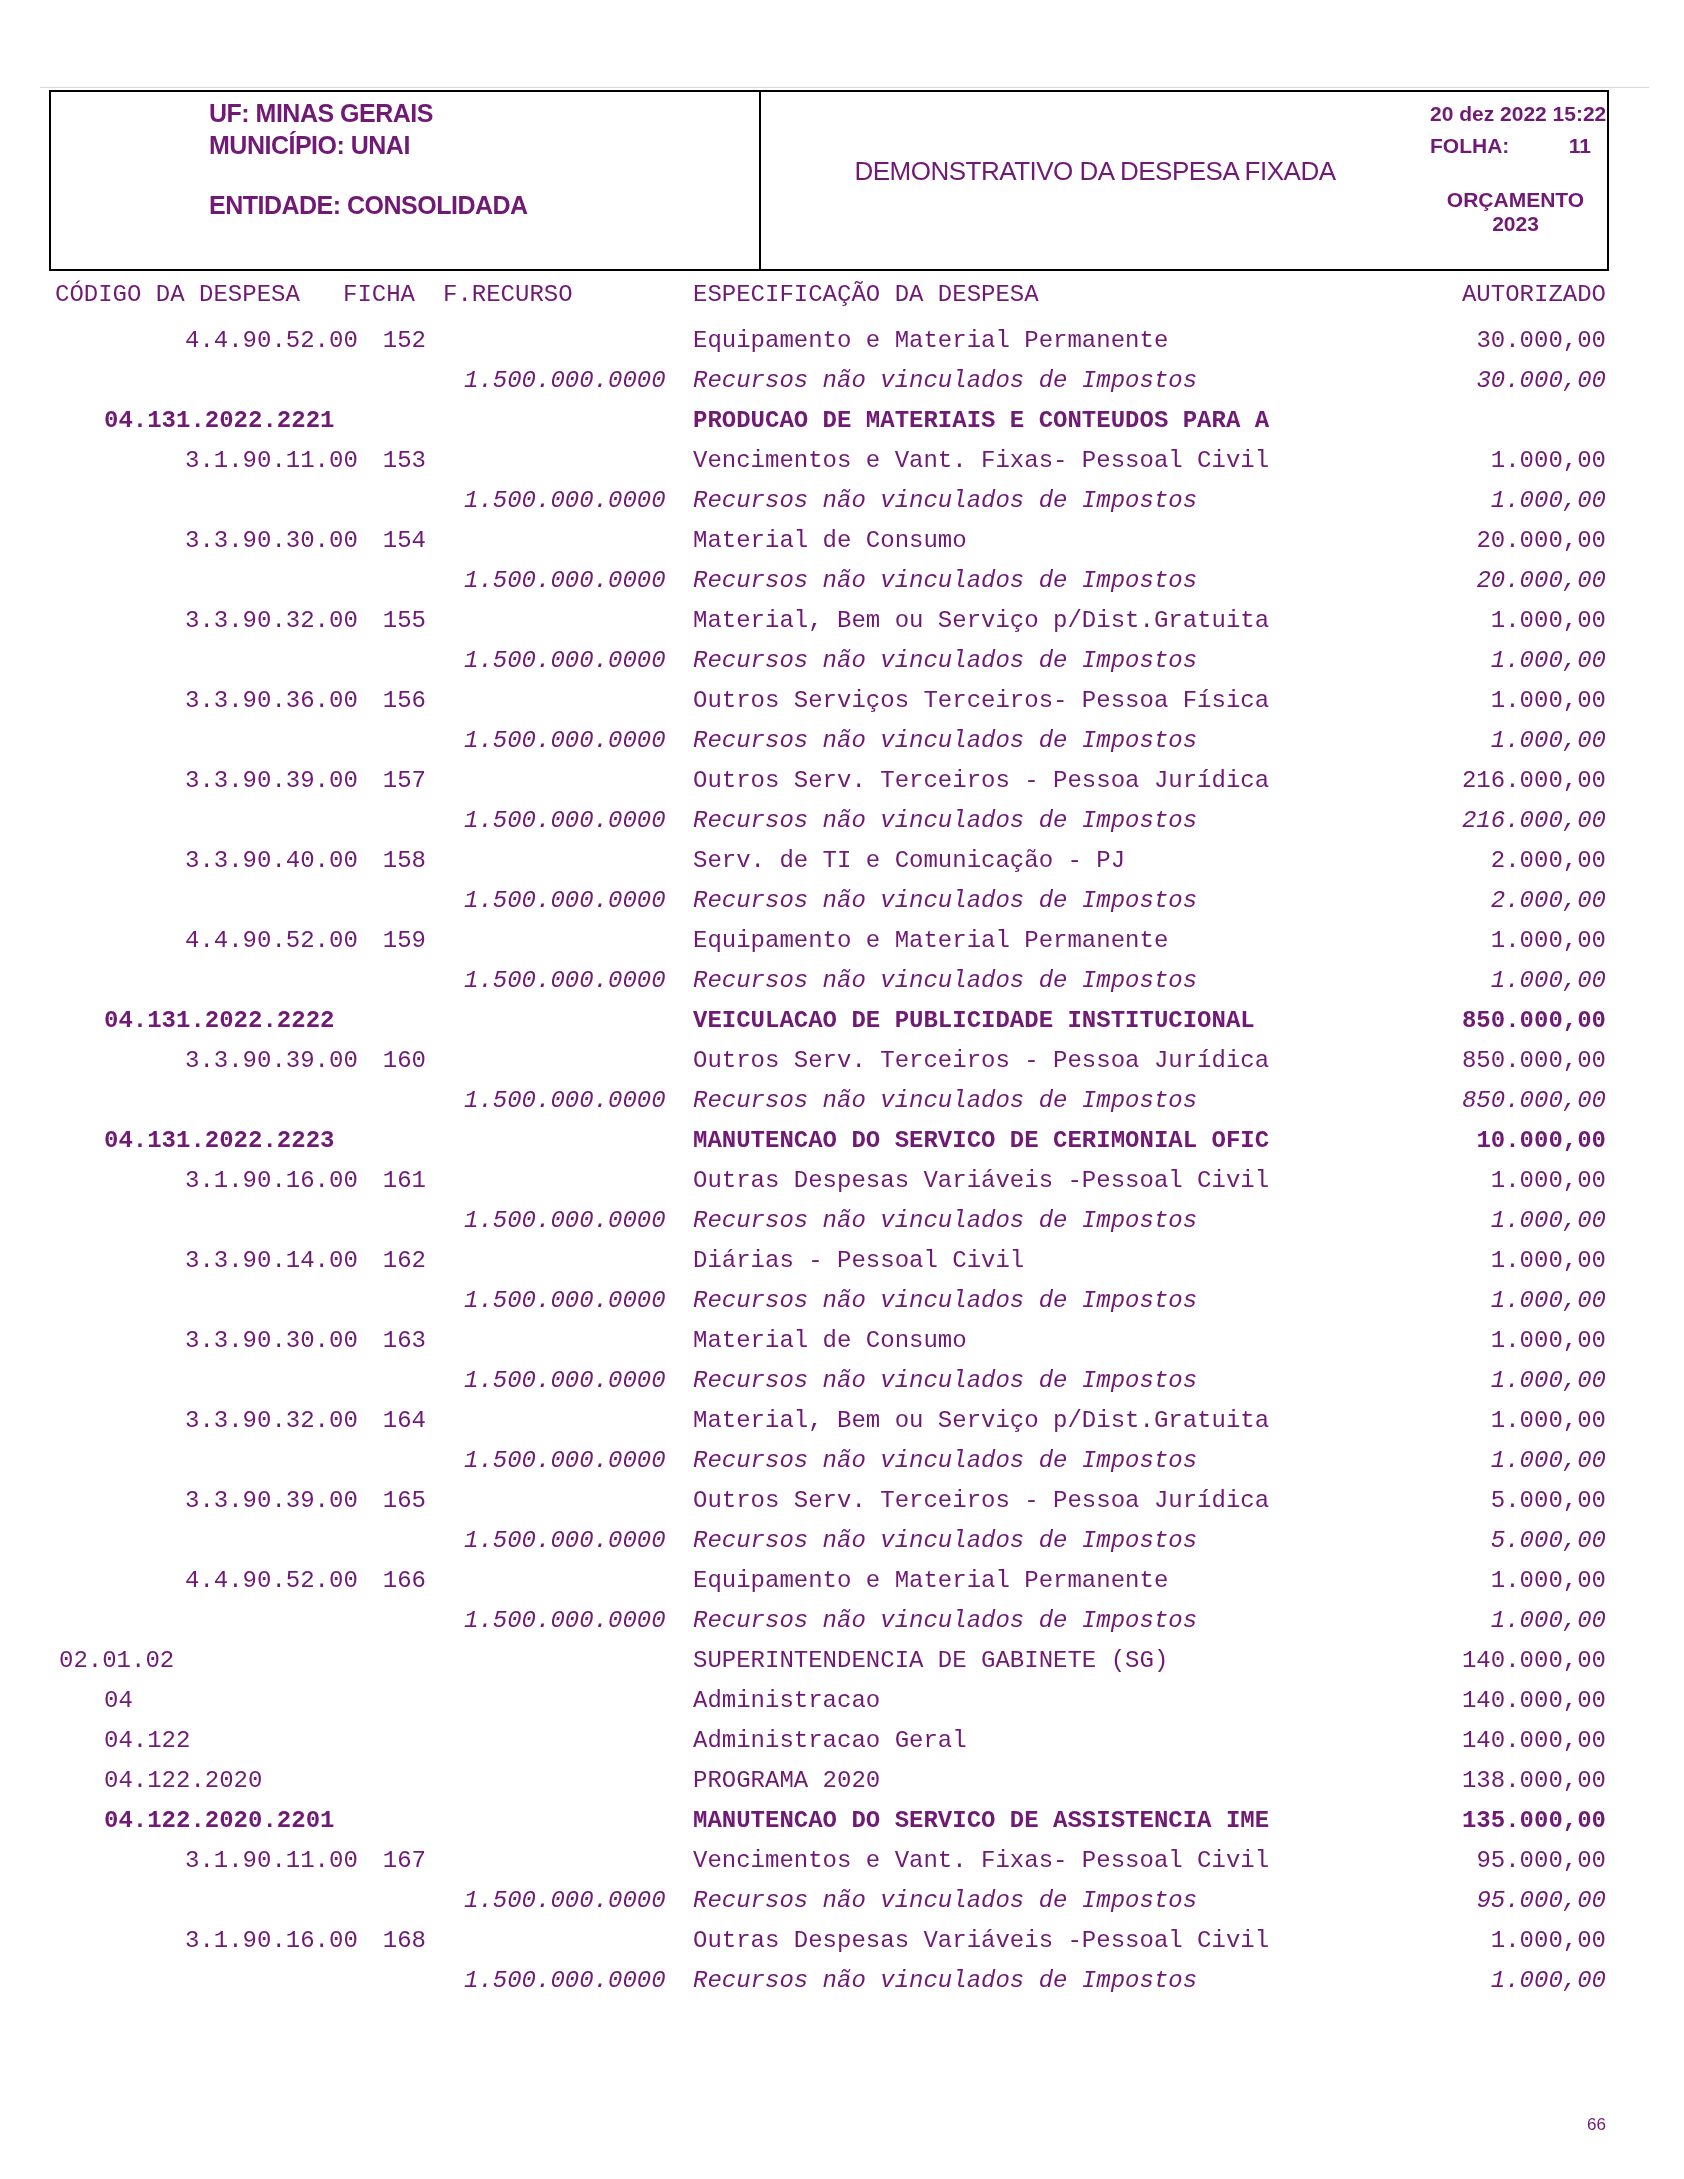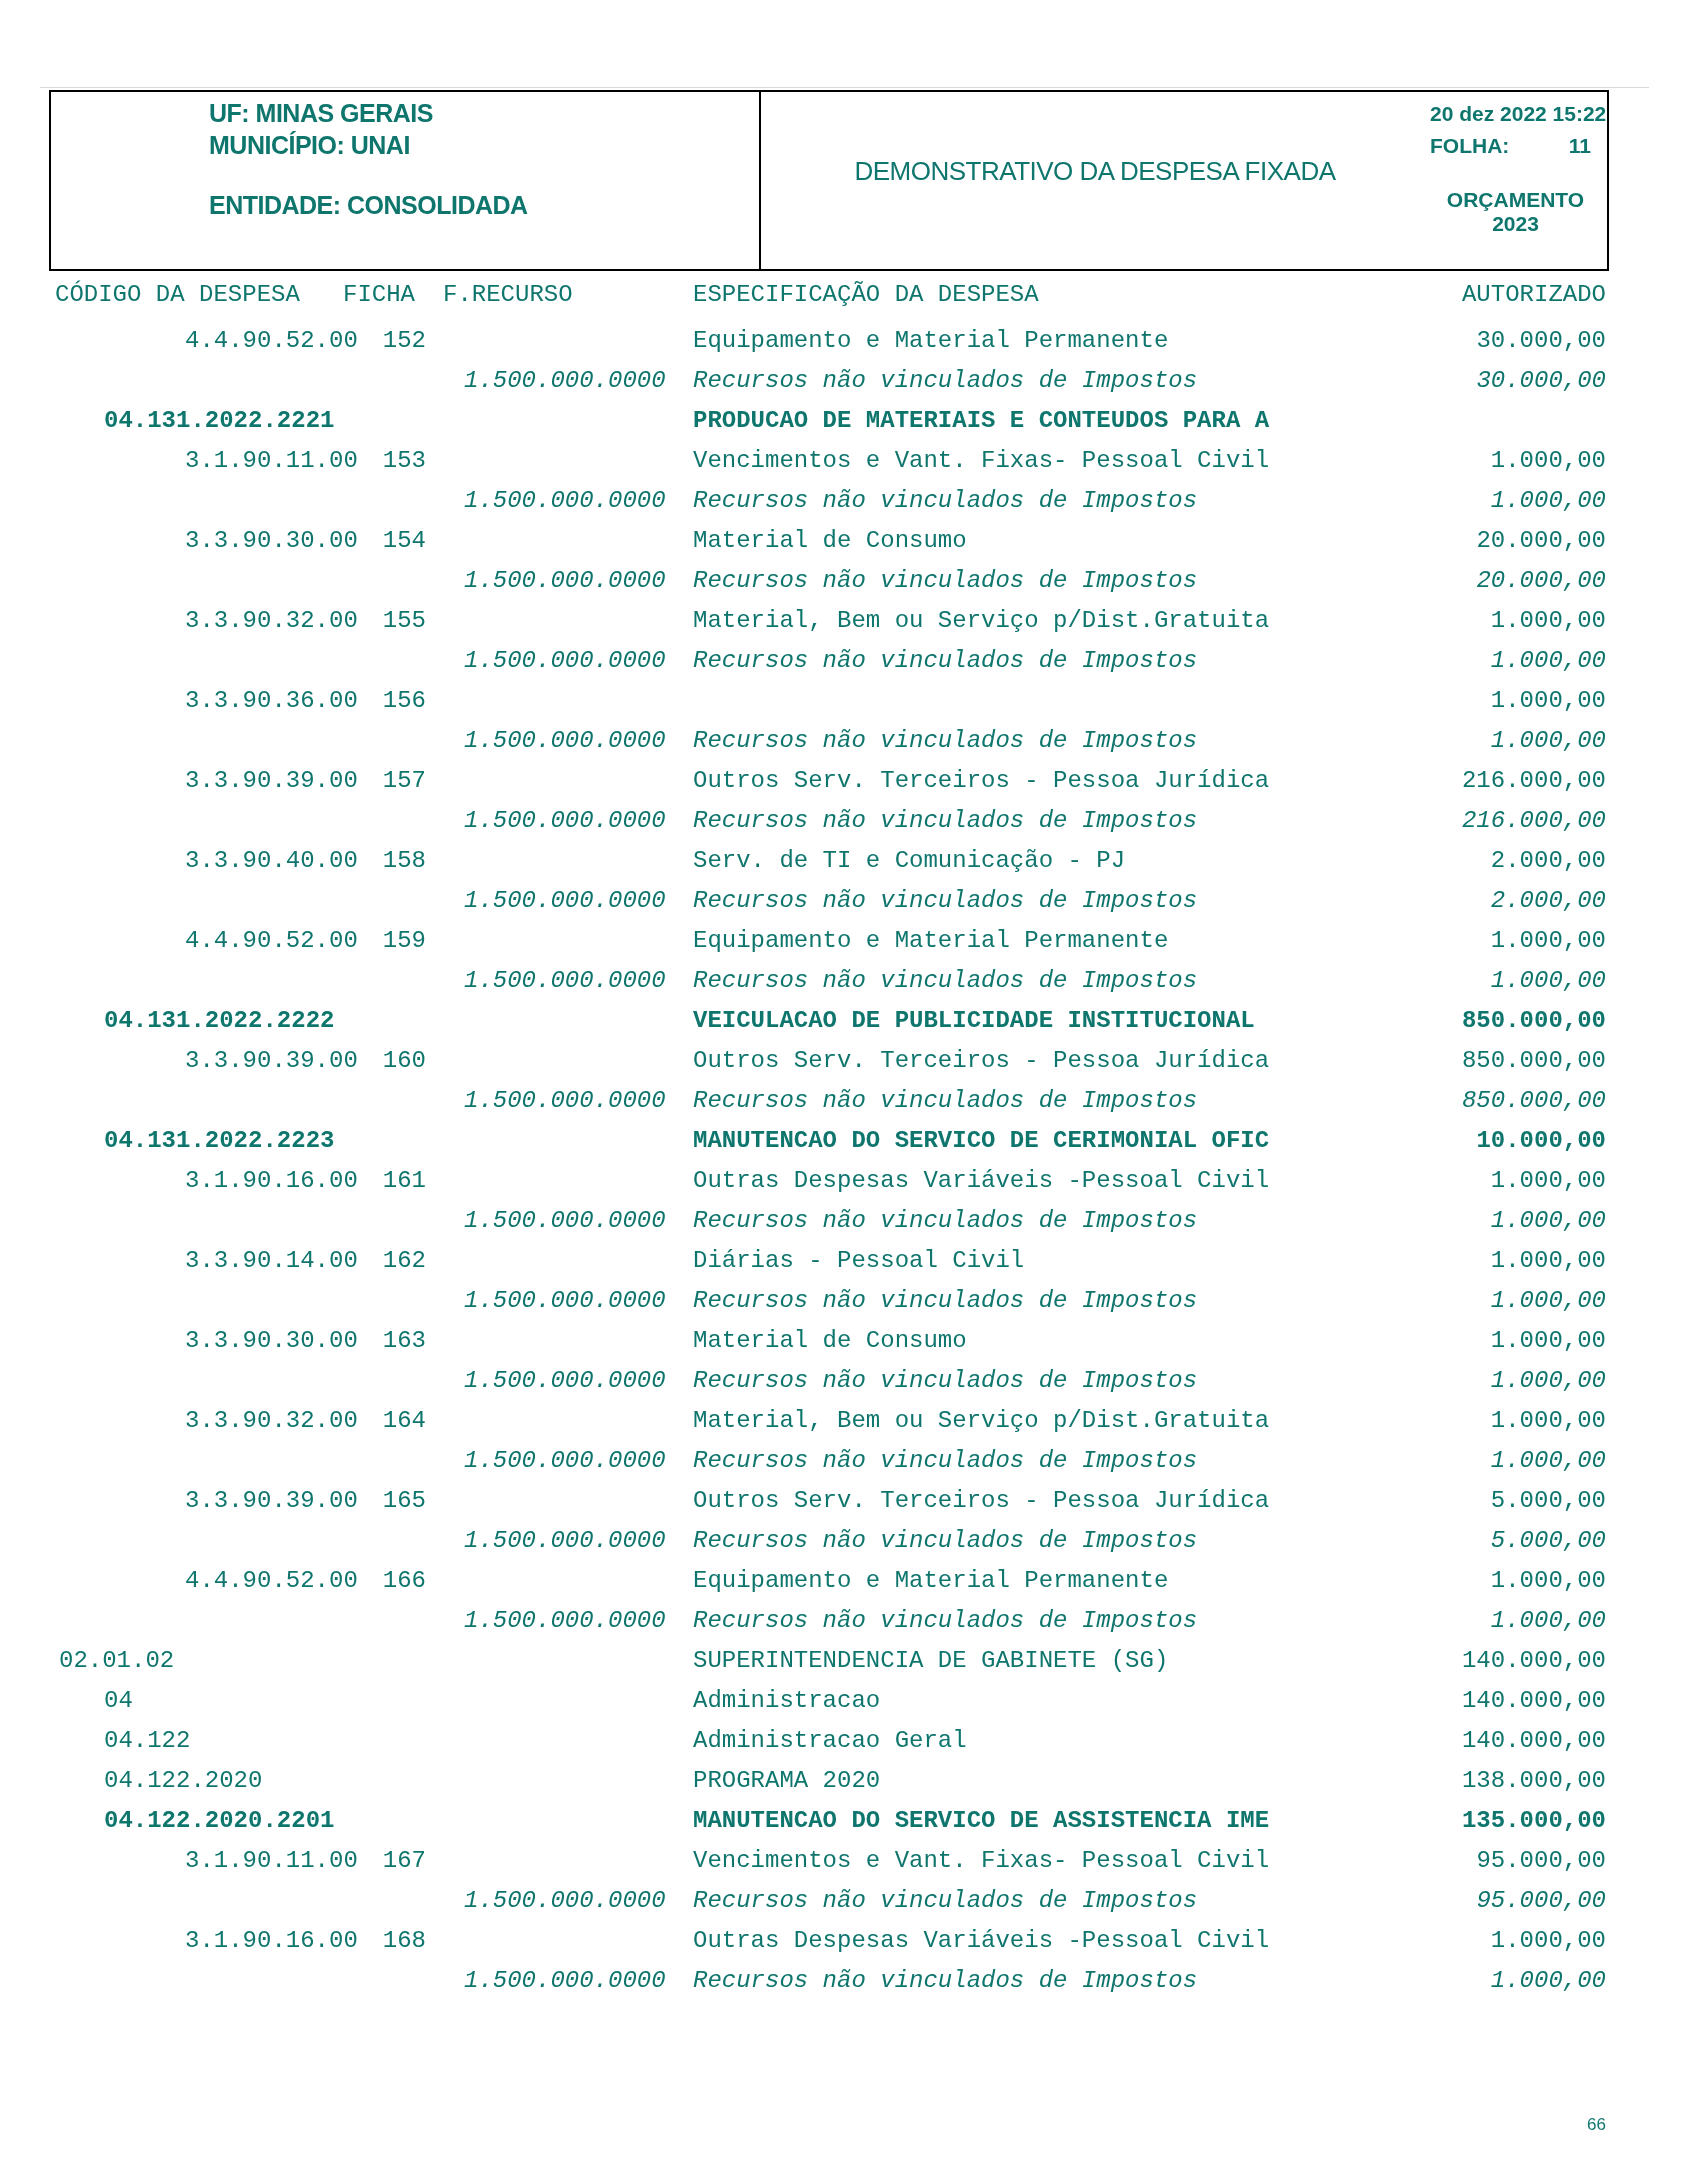--- a/index.html
+++ b/index.html
@@ -1,17 +1,17 @@
 <!DOCTYPE html>
 <html><head>
 <meta charset="utf-8">
 <style>
   html,body{margin:0;padding:0;background:#ffffff;}
   .page{
-    position:relative;width:1684px;height:2179px;background:#fff;color:#0f766e;
+    position:relative;width:1684px;height:2179px;background:#fff;color:#701a75;
     font-family:"Liberation Mono","DejaVu Sans Mono",monospace;overflow:hidden;
   }
   .scan-line{position:absolute;left:40px;top:87px;width:1609px;height:1px;background:#d9d9d9;}
   .header-box{position:absolute;left:49px;top:90px;width:1560px;height:181px;
     border:2px solid #000;box-sizing:border-box;}
   .header-divider{position:absolute;left:759px;top:90px;width:2px;height:181px;background:#000;}
   .sans{font-family:"Liberation Sans","DejaVu Sans",sans-serif;}
   .hdr-line{position:absolute;left:209px;font-weight:bold;font-size:25px;letter-spacing:-0.5px;white-space:pre;}
   .hdr-uf{top:99px;}
   .hdr-mun{top:131px;}
@@ -137,20 +137,21 @@
     <div class="c-code"></div>
     <div class="c-ficha"></div>
     <div class="c-frec">1.500.000.0000</div>
     <div class="c-spec">Recursos não vinculados de Impostos</div>
     <div class="c-val">1.000,00</div>
   </div>
       <div class="row t-detail">
     <div class="c-code">3.3.90.36.00</div>
     <div class="c-ficha">156</div>
     <div class="c-frec"></div>
+    <div class="c-spec">Outros Serviços Terceiros- Pessoa Física</div>
     <div class="c-val">1.000,00</div>
   </div>
       <div class="row t-resource">
     <div class="c-code"></div>
     <div class="c-ficha"></div>
     <div class="c-frec">1.500.000.0000</div>
     <div class="c-spec">Recursos não vinculados de Impostos</div>
     <div class="c-val">1.000,00</div>
   </div>
       <div class="row t-detail">

